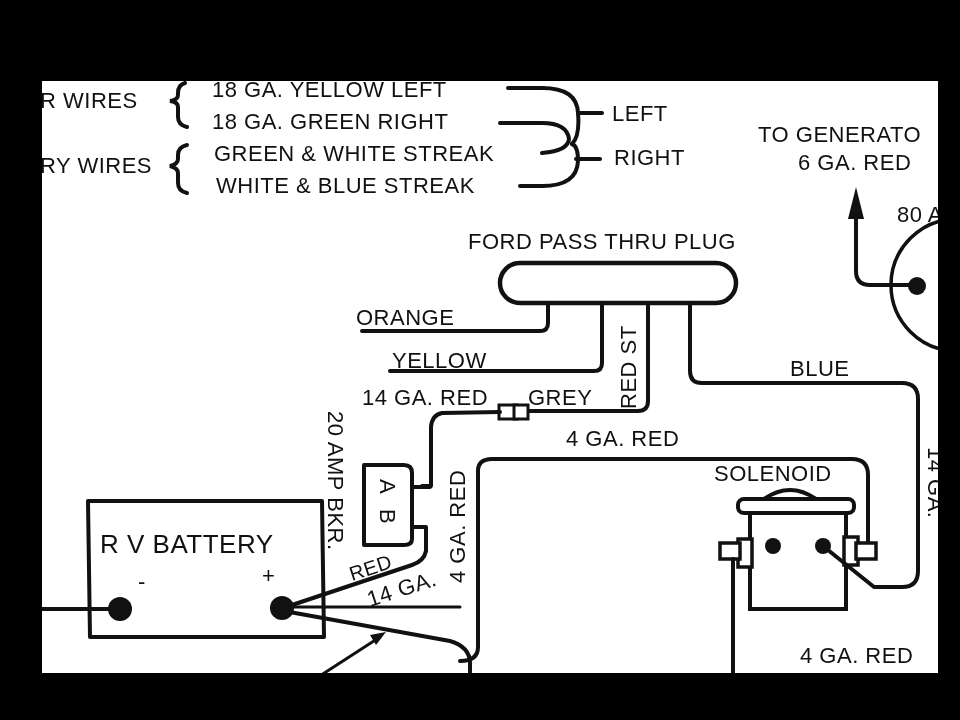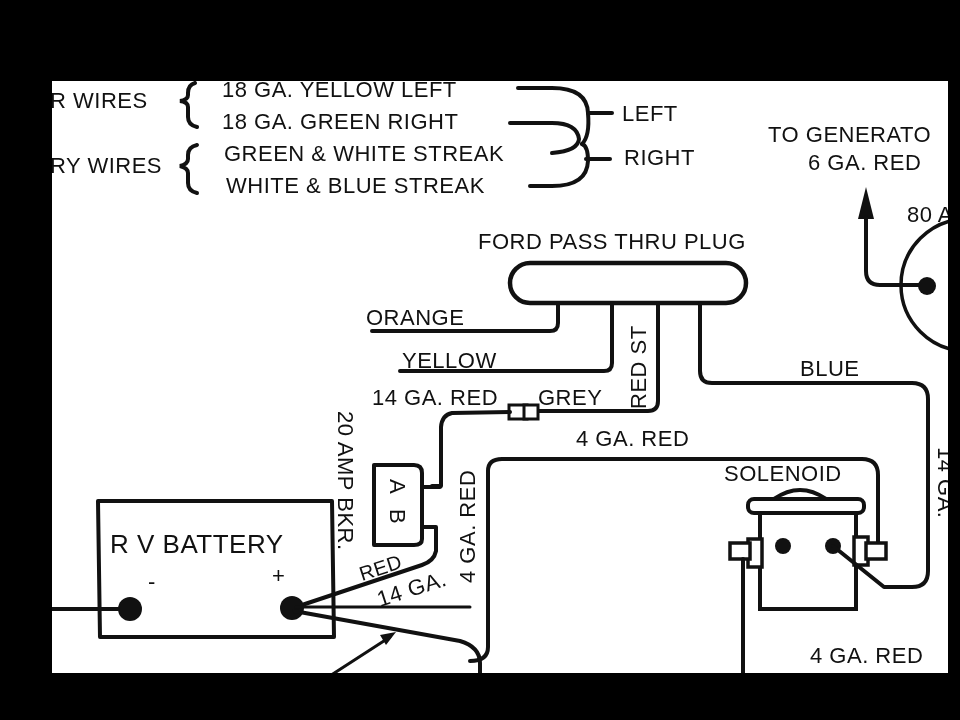--- a/index.html
+++ b/index.html
@@ -1,18 +1,18 @@
 <!DOCTYPE html>
 <html><head>
   <meta charset="utf-8">
   <style>
     html, body { margin: 0; padding: 0; background: #000; }
     body { width: 960px; height: 720px; position: relative; overflow: hidden; }
     #canvas {
-      position: absolute; left: 52px; top: 81px; width: 896px; height: 592px;
+      position: absolute; left: 42px; top: 81px; width: 896px; height: 592px;
       background: #fff; overflow: hidden;
     }
     svg { position: absolute; left: 0; top: 0; }
     .lbl { font-family: "Liberation Sans", sans-serif; font-size: 22px; fill: #111; letter-spacing: 0.5px; }
     .lbl-sm { font-family: "Liberation Sans", sans-serif; font-size: 20px; fill: #111; letter-spacing: 0.5px; }
     .lbl-big { font-family: "Liberation Sans", sans-serif; font-size: 26px; fill: #111; letter-spacing: 0.5px; }
     .w { fill: none; stroke: #111; stroke-width: 4; stroke-linecap: round; stroke-linejoin: round; }
     .w3 { fill: none; stroke: #111; stroke-width: 3; stroke-linecap: round; stroke-linejoin: round; }
     .brace { fill: none; stroke: #111; stroke-width: 4; stroke-linecap: round; }
     .dot { fill: #111; }

